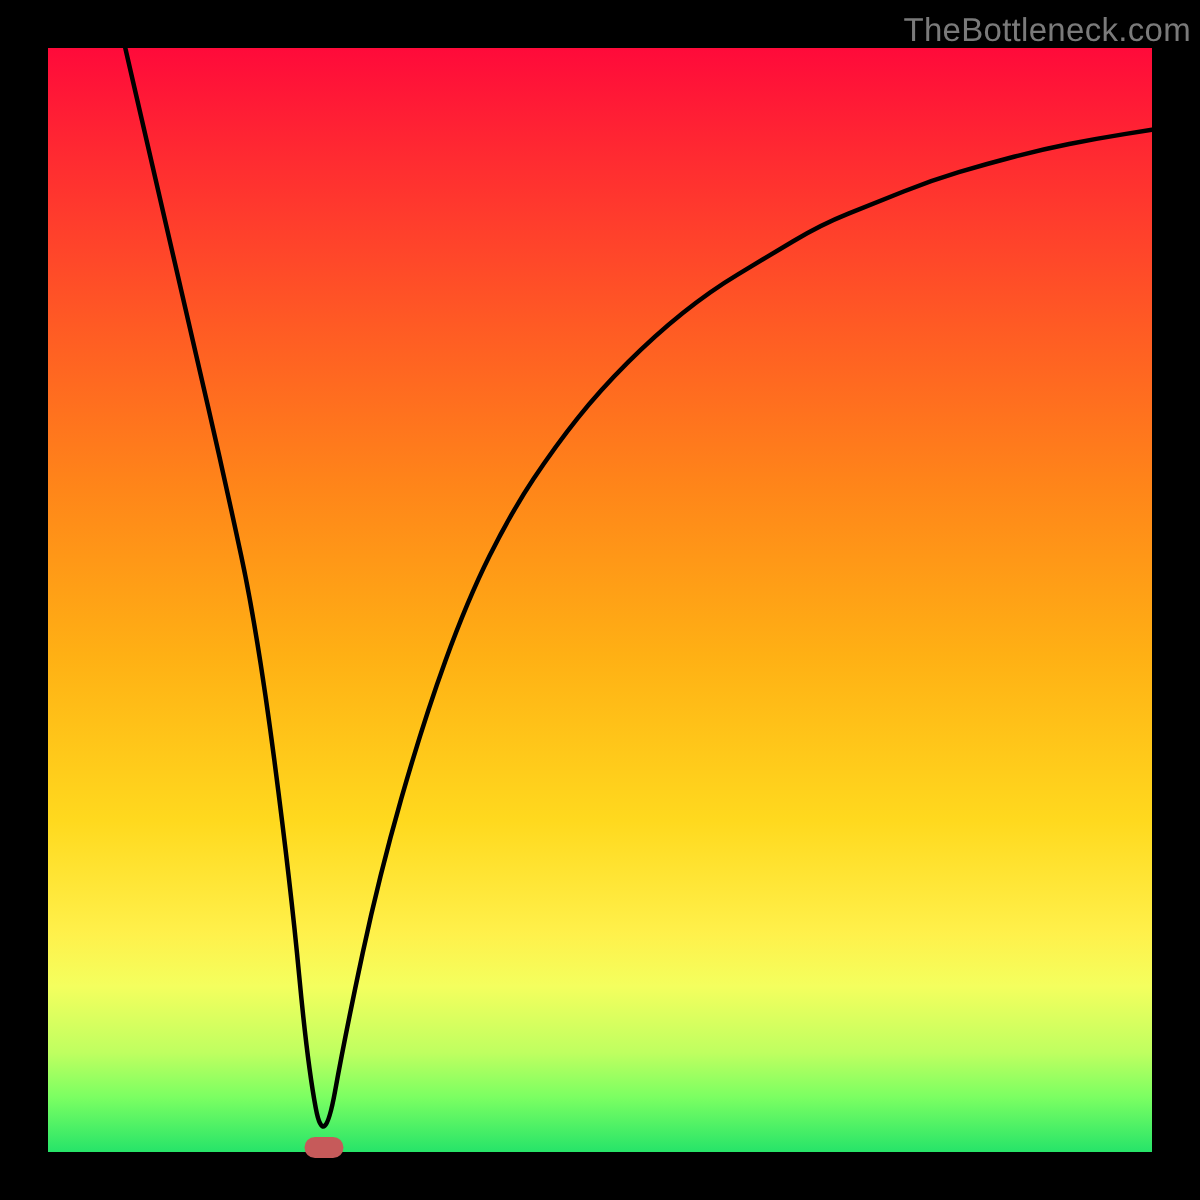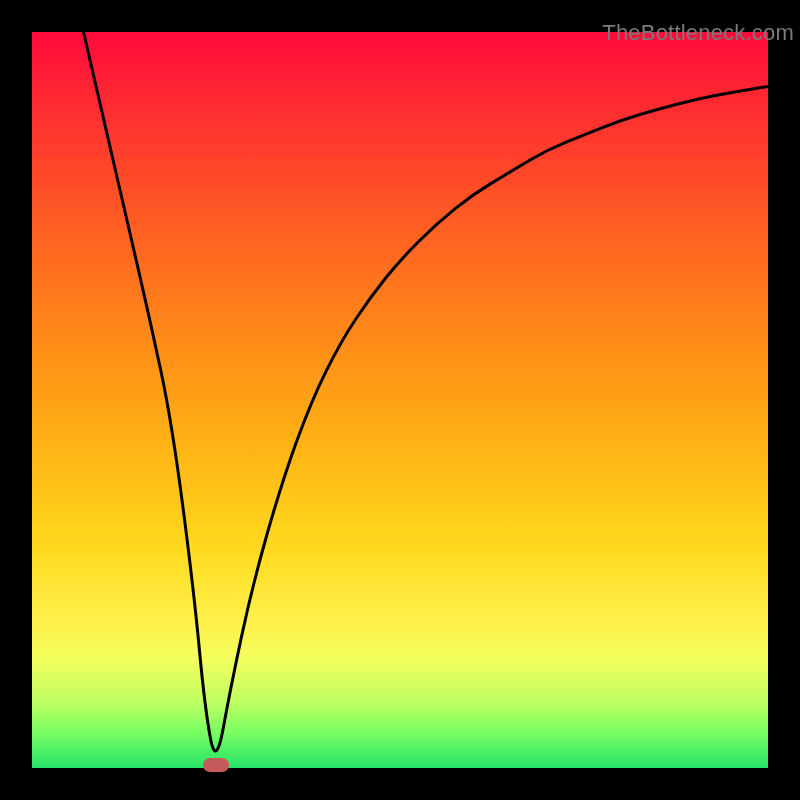--- a/index.html
+++ b/index.html
@@ -40,21 +40,21 @@
   }
   svg.curve {
     position: absolute;
     left: 0;
     top: 0;
     width: 100%;
     height: 100%;
   }
   .watermark {
     position: absolute;
-    top: 20px;
+    top: 7px;
     right: 6px;
     color: #7a7a7a;
     font-size: 22px;
     letter-spacing: 0.2px;
     font-weight: 400;
   }
   .marker {
     position: absolute;
     width: 26px;
     height: 14px;

